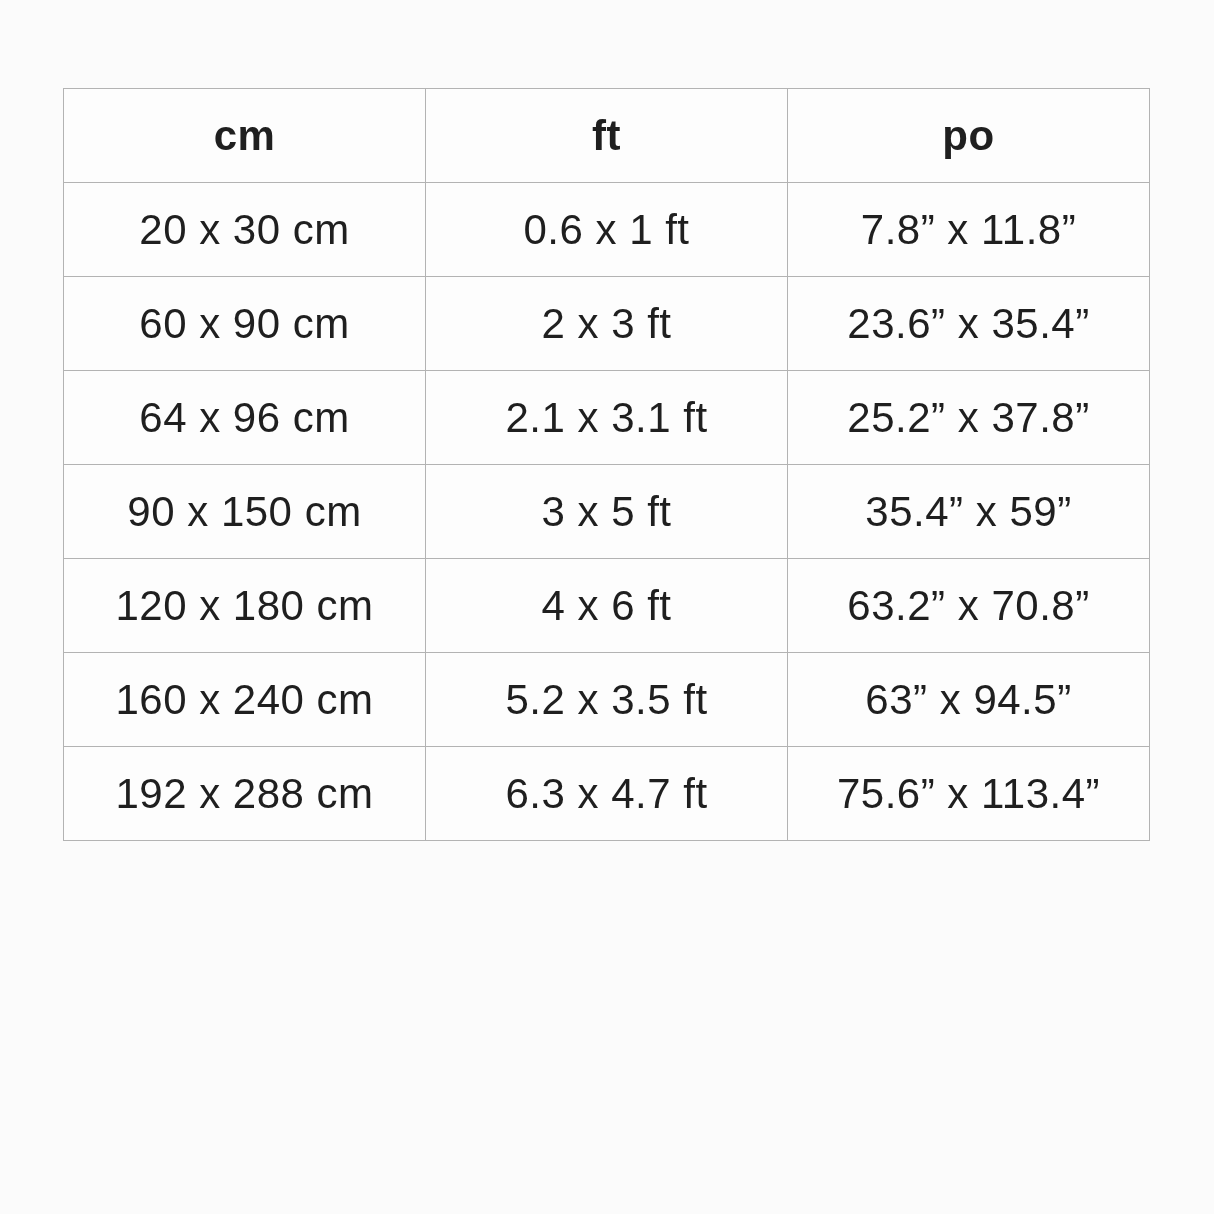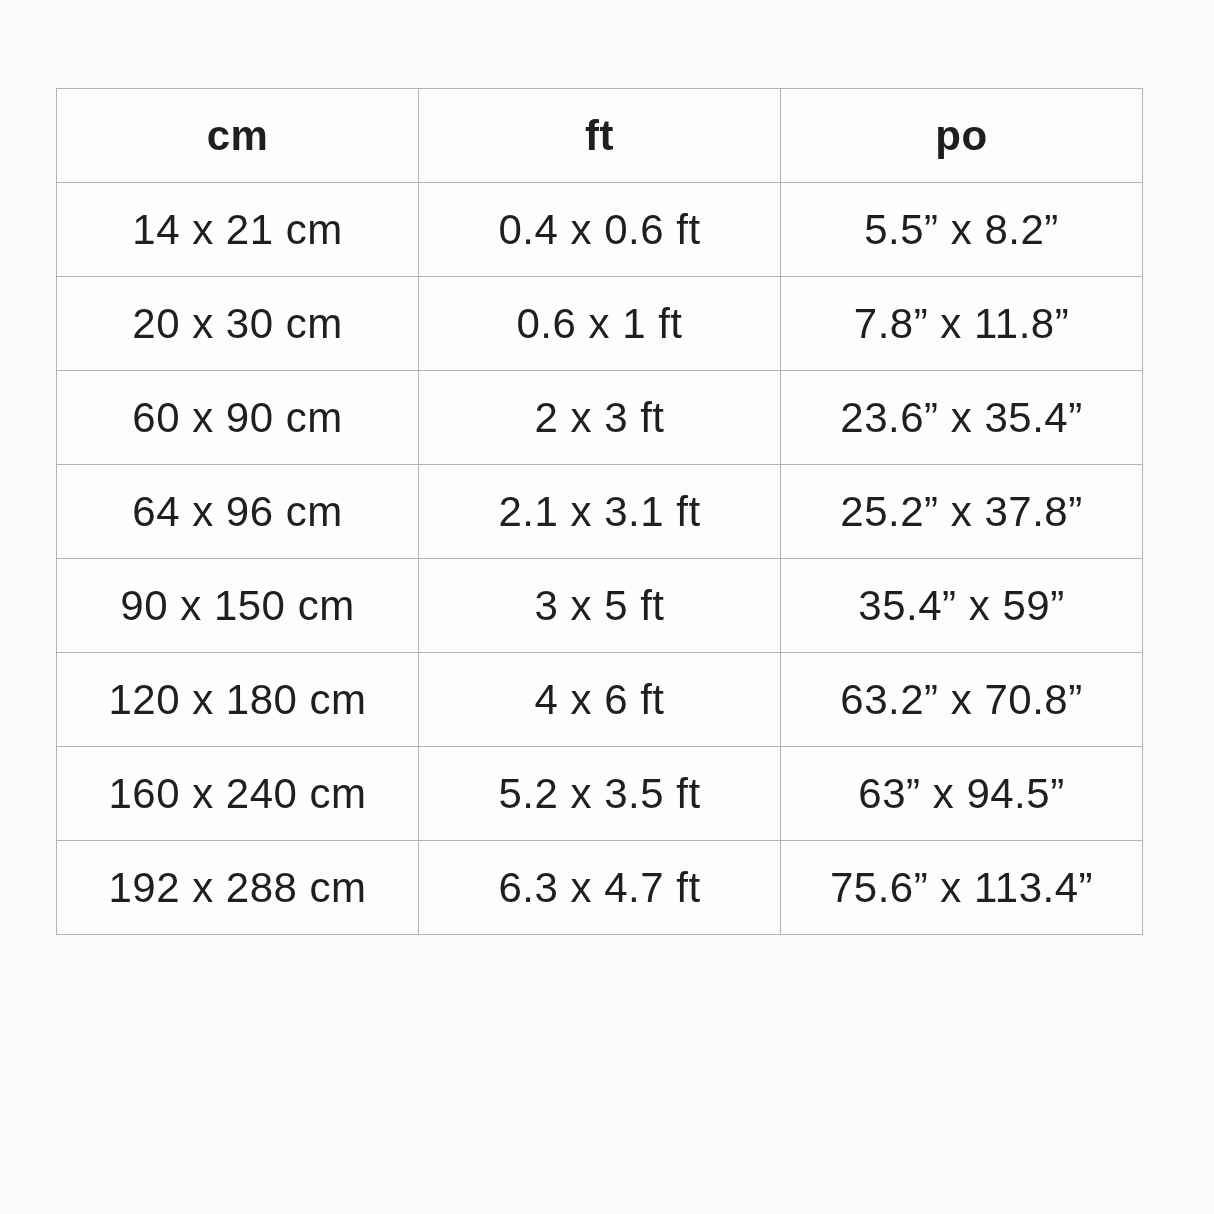--- a/index.html
+++ b/index.html
@@ -10,21 +10,21 @@
     font-family: "Liberation Sans", "DejaVu Sans", sans-serif;
     overflow: hidden;
   }
   .page {
     position: relative;
     width: 1214px;
     height: 1214px;
   }
   table.conv {
     position: absolute;
-    left: 56px;
+    left: 63px;
     top: 88px;
     width: 1087px;
     border-collapse: collapse;
     table-layout: fixed;
     background: #fdfdfd;
   }
   table.conv th,
   table.conv td {
     border: 1px solid #b3b3b3;
     text-align: center;
@@ -48,25 +48,20 @@
 <div class="page">
   <table class="conv">
     <thead>
       <tr>
         <th>cm</th>
         <th>ft</th>
         <th>po</th>
       </tr>
     </thead>
     <tbody>
-      <tr>
-        <td>14 x 21 cm</td>
-        <td>0.4 x 0.6 ft</td>
-        <td>5.5” x 8.2”</td>
-      </tr>
       <tr>
         <td>20 x 30 cm</td>
         <td>0.6 x 1 ft</td>
         <td>7.8” x 11.8”</td>
       </tr>
       <tr>
         <td>60 x 90 cm</td>
         <td>2 x 3 ft</td>
         <td>23.6” x 35.4”</td>
       </tr>

